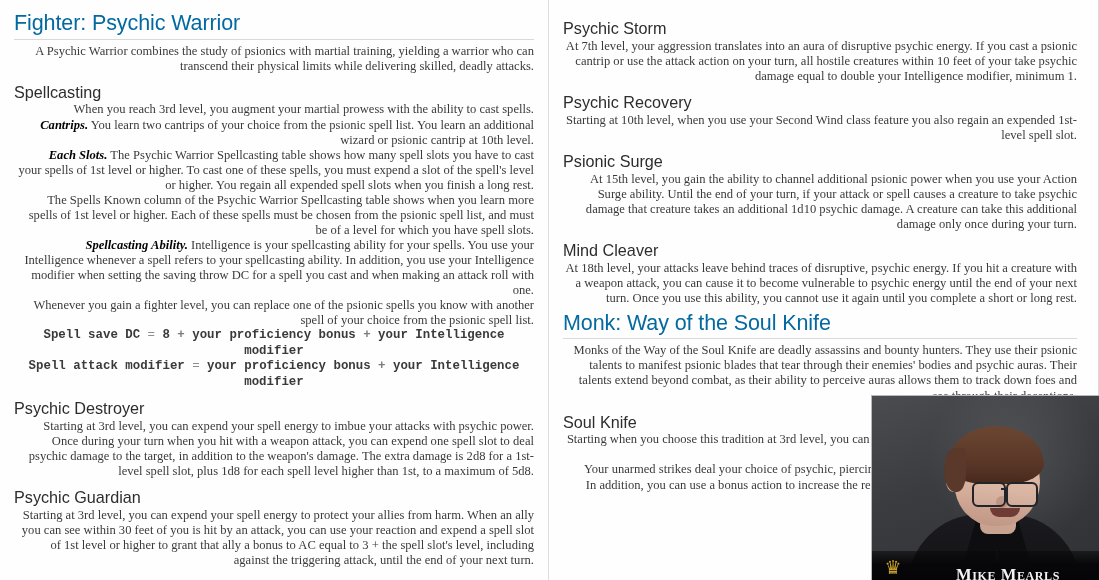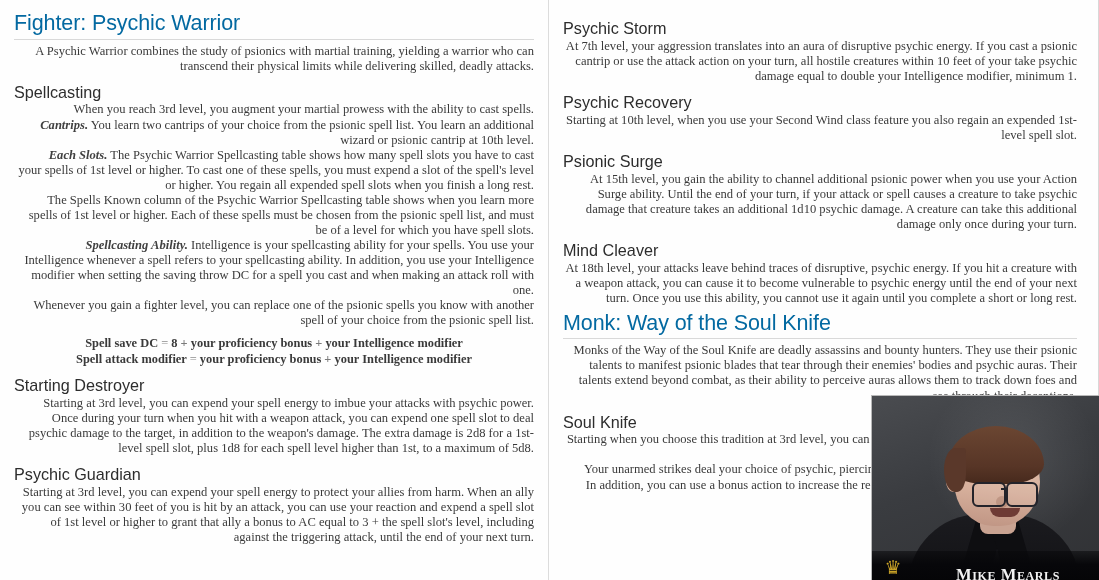--- a/index.html
+++ b/index.html
@@ -98,26 +98,27 @@
   p.body + p.body {
     margin-top: 0;
   }
   p.body.indent {
     text-indent: 11px;
   }
 
   .run-in {
     font-weight: bold;
     font-style: italic;
-    color: #404040;
+    color: #000000;
   }
 
   .formula-block {
-    margin: 8px 0 2px 0;
+    margin: 0 0 2px 0;
     text-align: center;
+    font-family: Liberation Mono, monospace;
   }
   .formula {
     font-size: 12.4px;
     line-height: 1.25;
     font-weight: bold;
     color: #3a3a3a;
     display: block;
   }
   .formula .eq {
     font-weight: normal;
@@ -335,21 +336,21 @@
 
       <p class="body indent"><em class="run-in">Spellcasting Ability.</em> <span>Intelligence is your spellcasting ability for your spells. You use your Intelligence whenever a spell refers to your spellcasting ability. In addition, you use your Intelligence modifier when setting the saving throw DC for a spell you cast and when making an attack roll with one.</span></p>
 
       <p class="body indent">Whenever you gain a fighter level, you can replace one of the psionic spells you know with another spell of your choice from the psionic spell list.</p>
 
       <div class="formula-block">
         <span class="formula">Spell save DC <span class="eq">=</span> 8 <span class="plus">+</span> your proficiency bonus <span class="plus">+</span> your Intelligence modifier</span>
         <span class="formula">Spell attack modifier <span class="eq">=</span> your proficiency bonus <span class="plus">+</span> your Intelligence modifier</span>
       </div>
 
-      <h2 class="feature-title">Starting Destroyer</h2>
+      <h2 class="feature-title">Psychic Destroyer</h2>
       <p class="body">Starting at 3rd level, you can expend your spell energy to imbue your attacks with psychic power. Once during your turn when you hit with a weapon attack, you can expend one spell slot to deal psychic damage to the target, in addition to the weapon's damage. The extra damage is 2d8 for a 1st-level spell slot, plus 1d8 for each spell level higher than 1st, to a maximum of 5d8.</p>
 
       <h2 class="feature-title">Psychic Guardian</h2>
       <p class="body">Starting at 3rd level, you can expend your spell energy to protect your allies from harm. When an ally you can see within 30 feet of you is hit by an attack, you can use your reaction and expend a spell slot of 1st level or higher to grant that ally a bonus to AC equal to 3 + the spell slot's level, including against the triggering attack, until the end of your next turn.</p>
 
     </div>
 
     <div class="col-divider"></div>
 
     <div class="col col-right">

